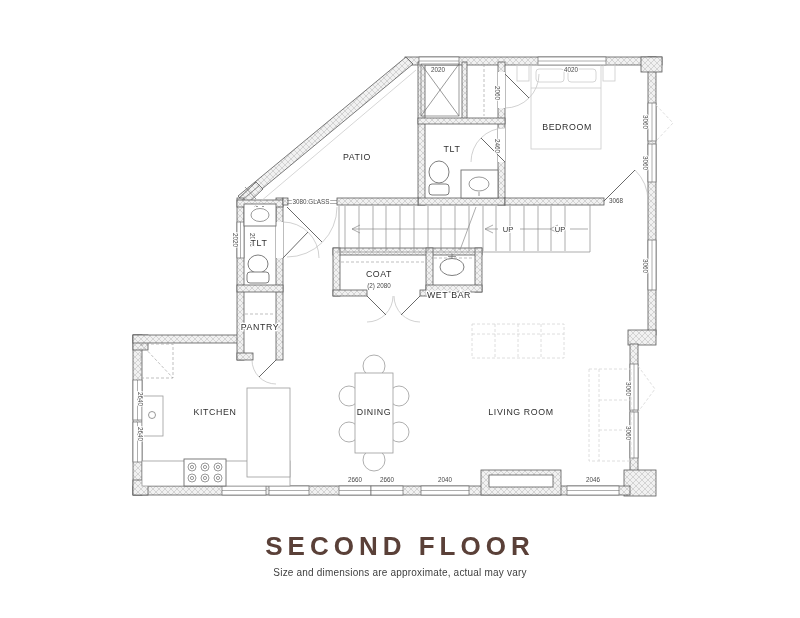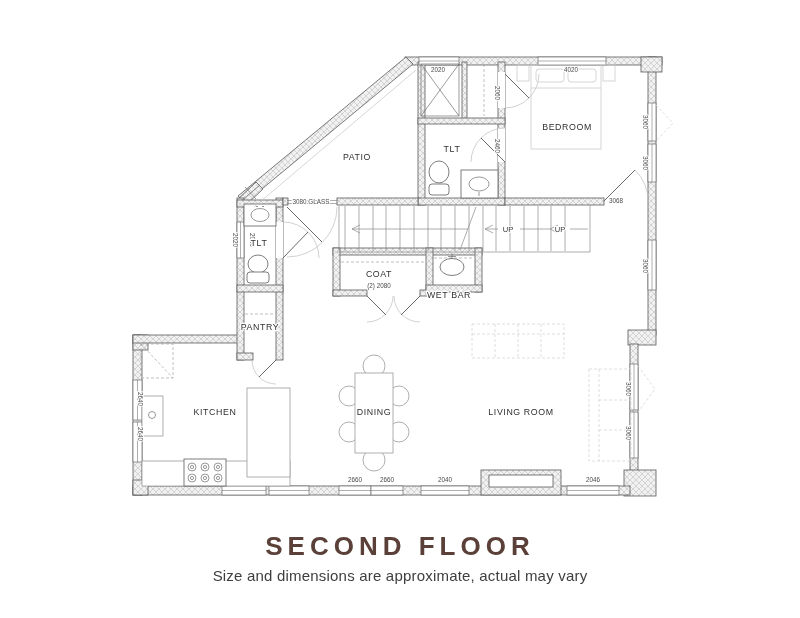--- a/index.html
+++ b/index.html
@@ -22,21 +22,21 @@
   text{font-family:"Liberation Sans",sans-serif;}
   .dim{font-size:6.3px;fill:#4a4a4a;text-anchor:middle;
        paint-order:stroke;stroke:#ffffff;stroke-width:2px;}
   .room{font-size:8.8px;fill:#2f2f2f;letter-spacing:0.6px;text-anchor:middle;
         paint-order:stroke;stroke:#ffffff;stroke-width:2.5px;}
   .up{font-size:7.6px;fill:#3a3a3a;text-anchor:middle;
       paint-order:stroke;stroke:#ffffff;stroke-width:2.2px;}
   .title{position:absolute;left:0;top:531px;width:800px;text-align:center;
          color:#5a4038;font-size:26px;font-weight:bold;letter-spacing:5px;}
   .subtitle{position:absolute;left:0;top:567px;width:800px;text-align:center;
-            color:#3e3e3e;font-size:15px;letter-spacing:0.2px;}
+            color:#3e3e3e;font-size:10px;letter-spacing:0.2px;}
 </style>
 </head>
 <body>
 
 <div class="plan-wrap">
 <svg width="800" height="515" viewBox="0 0 800 515">
   <defs>
     <pattern id="hatch" width="6" height="6" patternUnits="userSpaceOnUse">
       <rect width="6" height="6" fill="#f1f1f1"></rect>
       <path d="M0 6 L6 0 M0 0 L6 6" stroke="#c6c6c6" stroke-width="0.7"></path>

